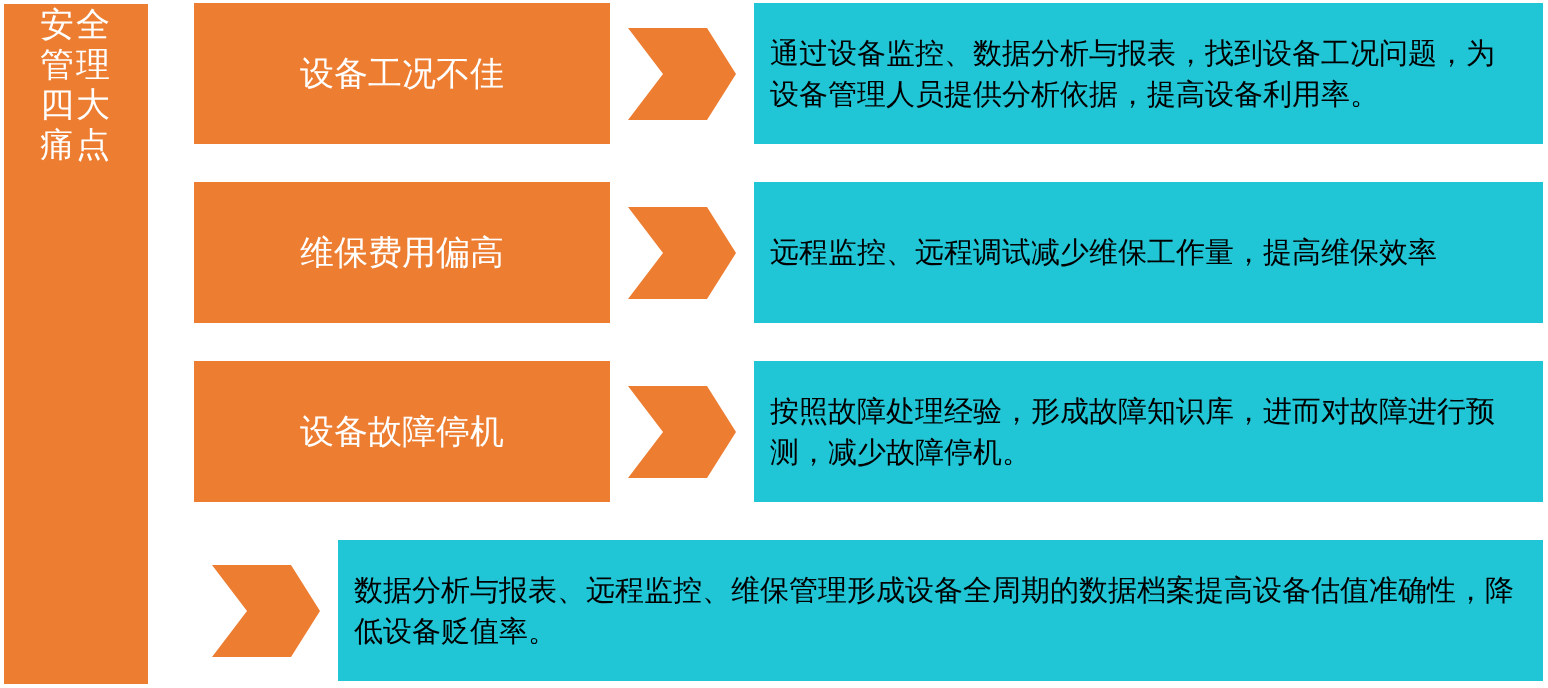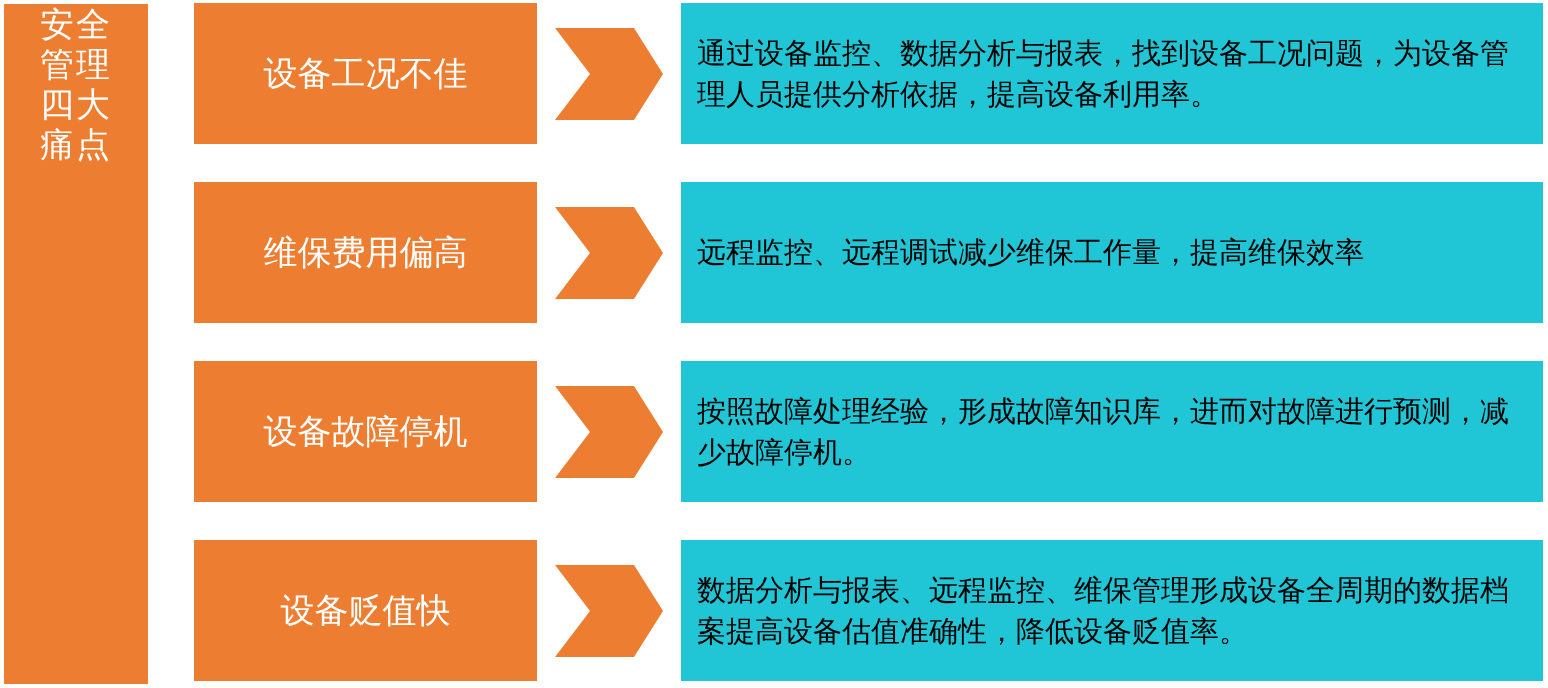--- a/index.html
+++ b/index.html
@@ -45,21 +45,21 @@
     display: flex;
     flex-direction: column;
     gap: 38px;
   }
   .row {
     height: 141px;
     display: flex;
     align-items: stretch;
   }
   .pain-box {
-    width: 343px;
+    width: 416px;
     background: var(--orange);
     color: var(--pain_text);
     font-size: 34px;
     display: flex;
     align-items: center;
     justify-content: center;
     text-align: center;
     flex: 0 0 auto;
   }
   .arrow-wrap {
@@ -133,23 +133,20 @@
         <svg width="108" height="92" viewBox="0 0 108 92" aria-hidden="true">
           <polygon points="0,0 79,0 108,46 79,92 0,92 35,46" style="fill:var(--orange)"></polygon>
         </svg>
       </div>
       <div class="solution-box">
         <span>按照故障处理经验，形成故障知识库，进而对故障进行预测，减少故障停机。</span>
       </div>
     </div>
 
     <div class="row">
-      <div class="pain-box">
-        <span>设备贬值快</span>
-      </div>
       <div class="arrow-wrap">
         <svg width="108" height="92" viewBox="0 0 108 92" aria-hidden="true">
           <polygon points="0,0 79,0 108,46 79,92 0,92 35,46" style="fill:var(--orange)"></polygon>
         </svg>
       </div>
       <div class="solution-box">
         <span>数据分析与报表、远程监控、维保管理形成设备全周期的数据档案提高设备估值准确性，降低设备贬值率。</span>
       </div>
     </div>
 

